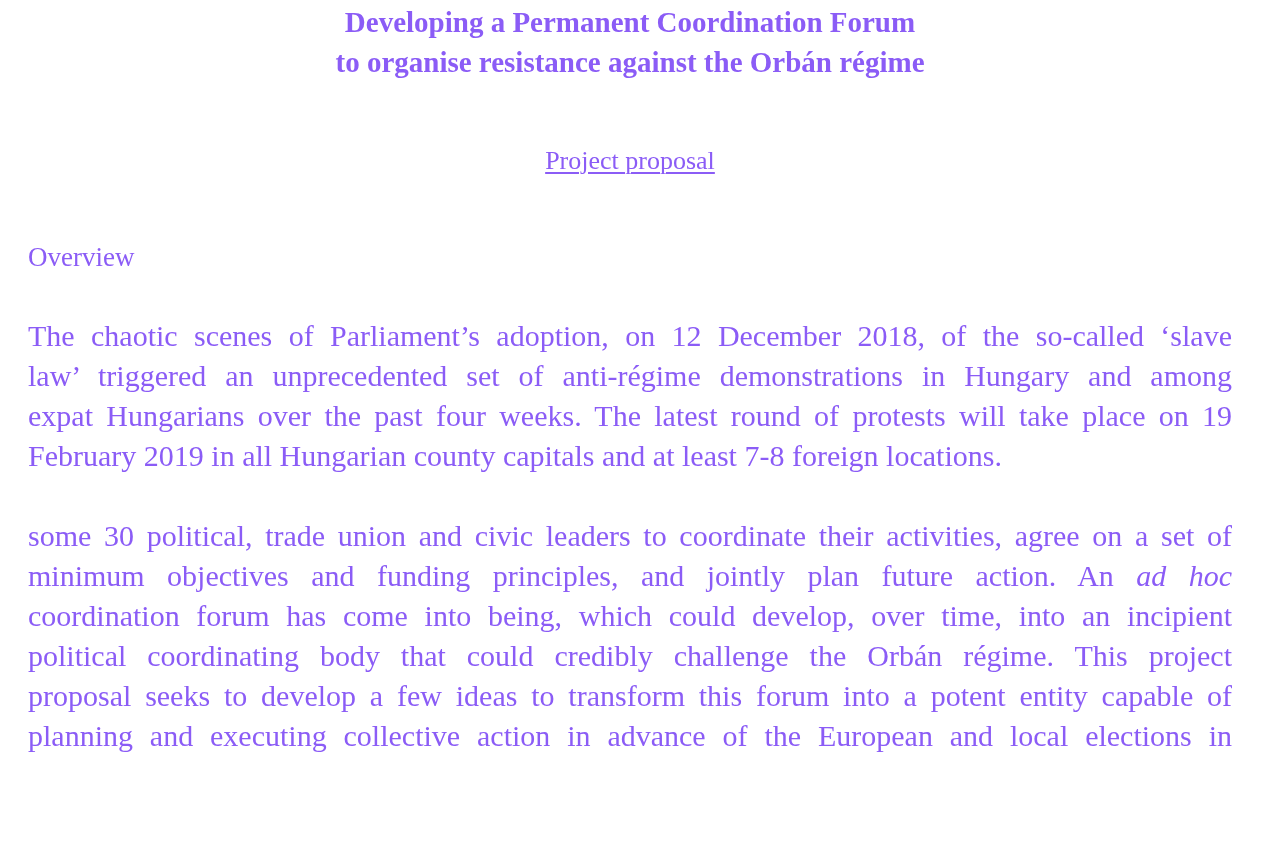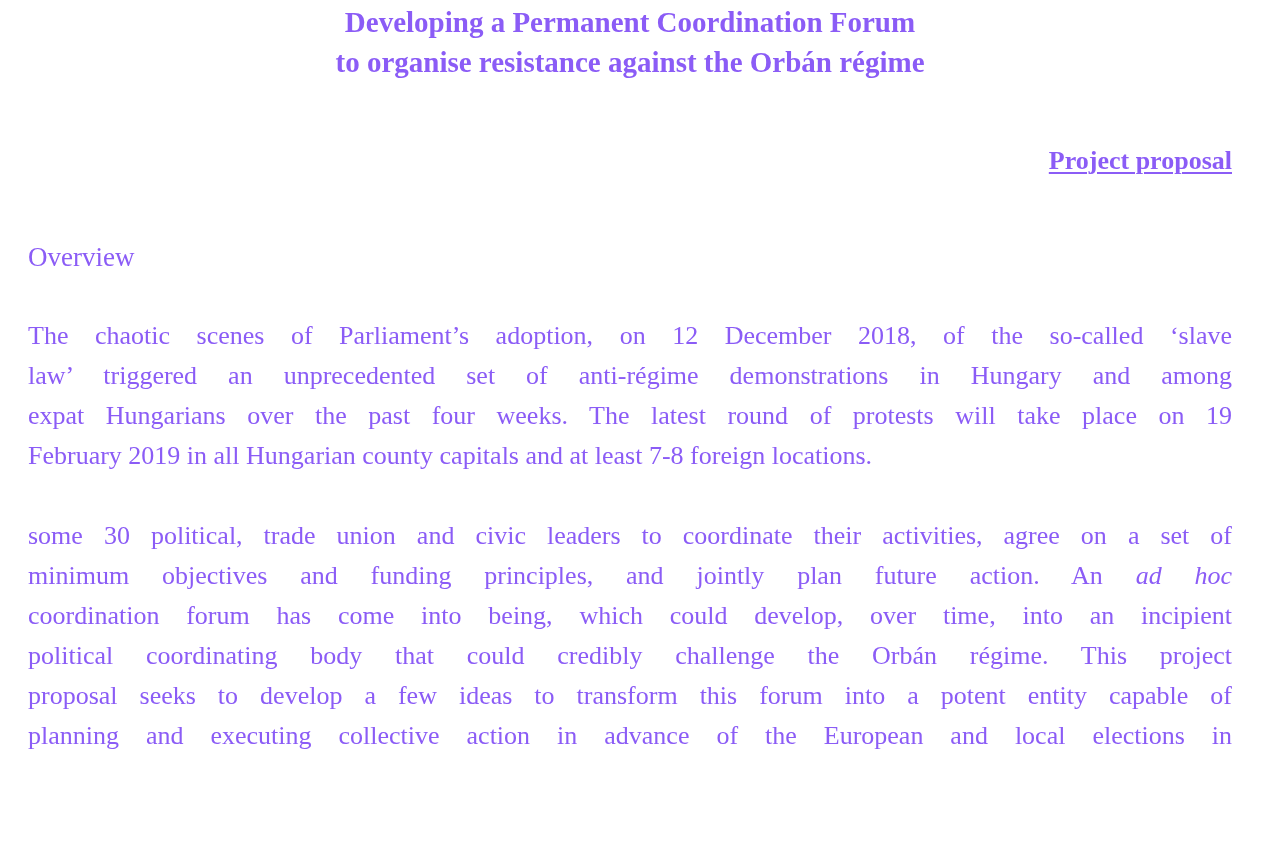--- a/index.html
+++ b/index.html
@@ -24,38 +24,38 @@
     font-weight: bold;
     text-align: center;
     line-height: 40px;
   }
   .doc-title .title-line {
     display: block;
   }
   .doc-subtitle {
     margin: 59px 0 0 0;
     font-size: 26px;
-    font-weight: bold;
-    text-align: right;
+    font-weight: normal;
+    text-align: center;
     line-height: 40px;
   }
   .doc-subtitle .underlined {
     text-decoration: underline;
     text-decoration-thickness: 2px;
     text-underline-offset: 3px;
   }
   .section-heading {
     margin: 56px 0 0 0;
     font-size: 27px;
     font-weight: normal;
     text-align: left;
     line-height: 40px;
   }
   .doc-body {
-    font-size: 26px;
+    font-size: 30px;
     line-height: 40px;
   }
   .paragraph {
     margin: 0;
   }
   .paragraph-first {
     margin-top: 39px;
   }
   .paragraph-next {
     margin-top: 40px;

